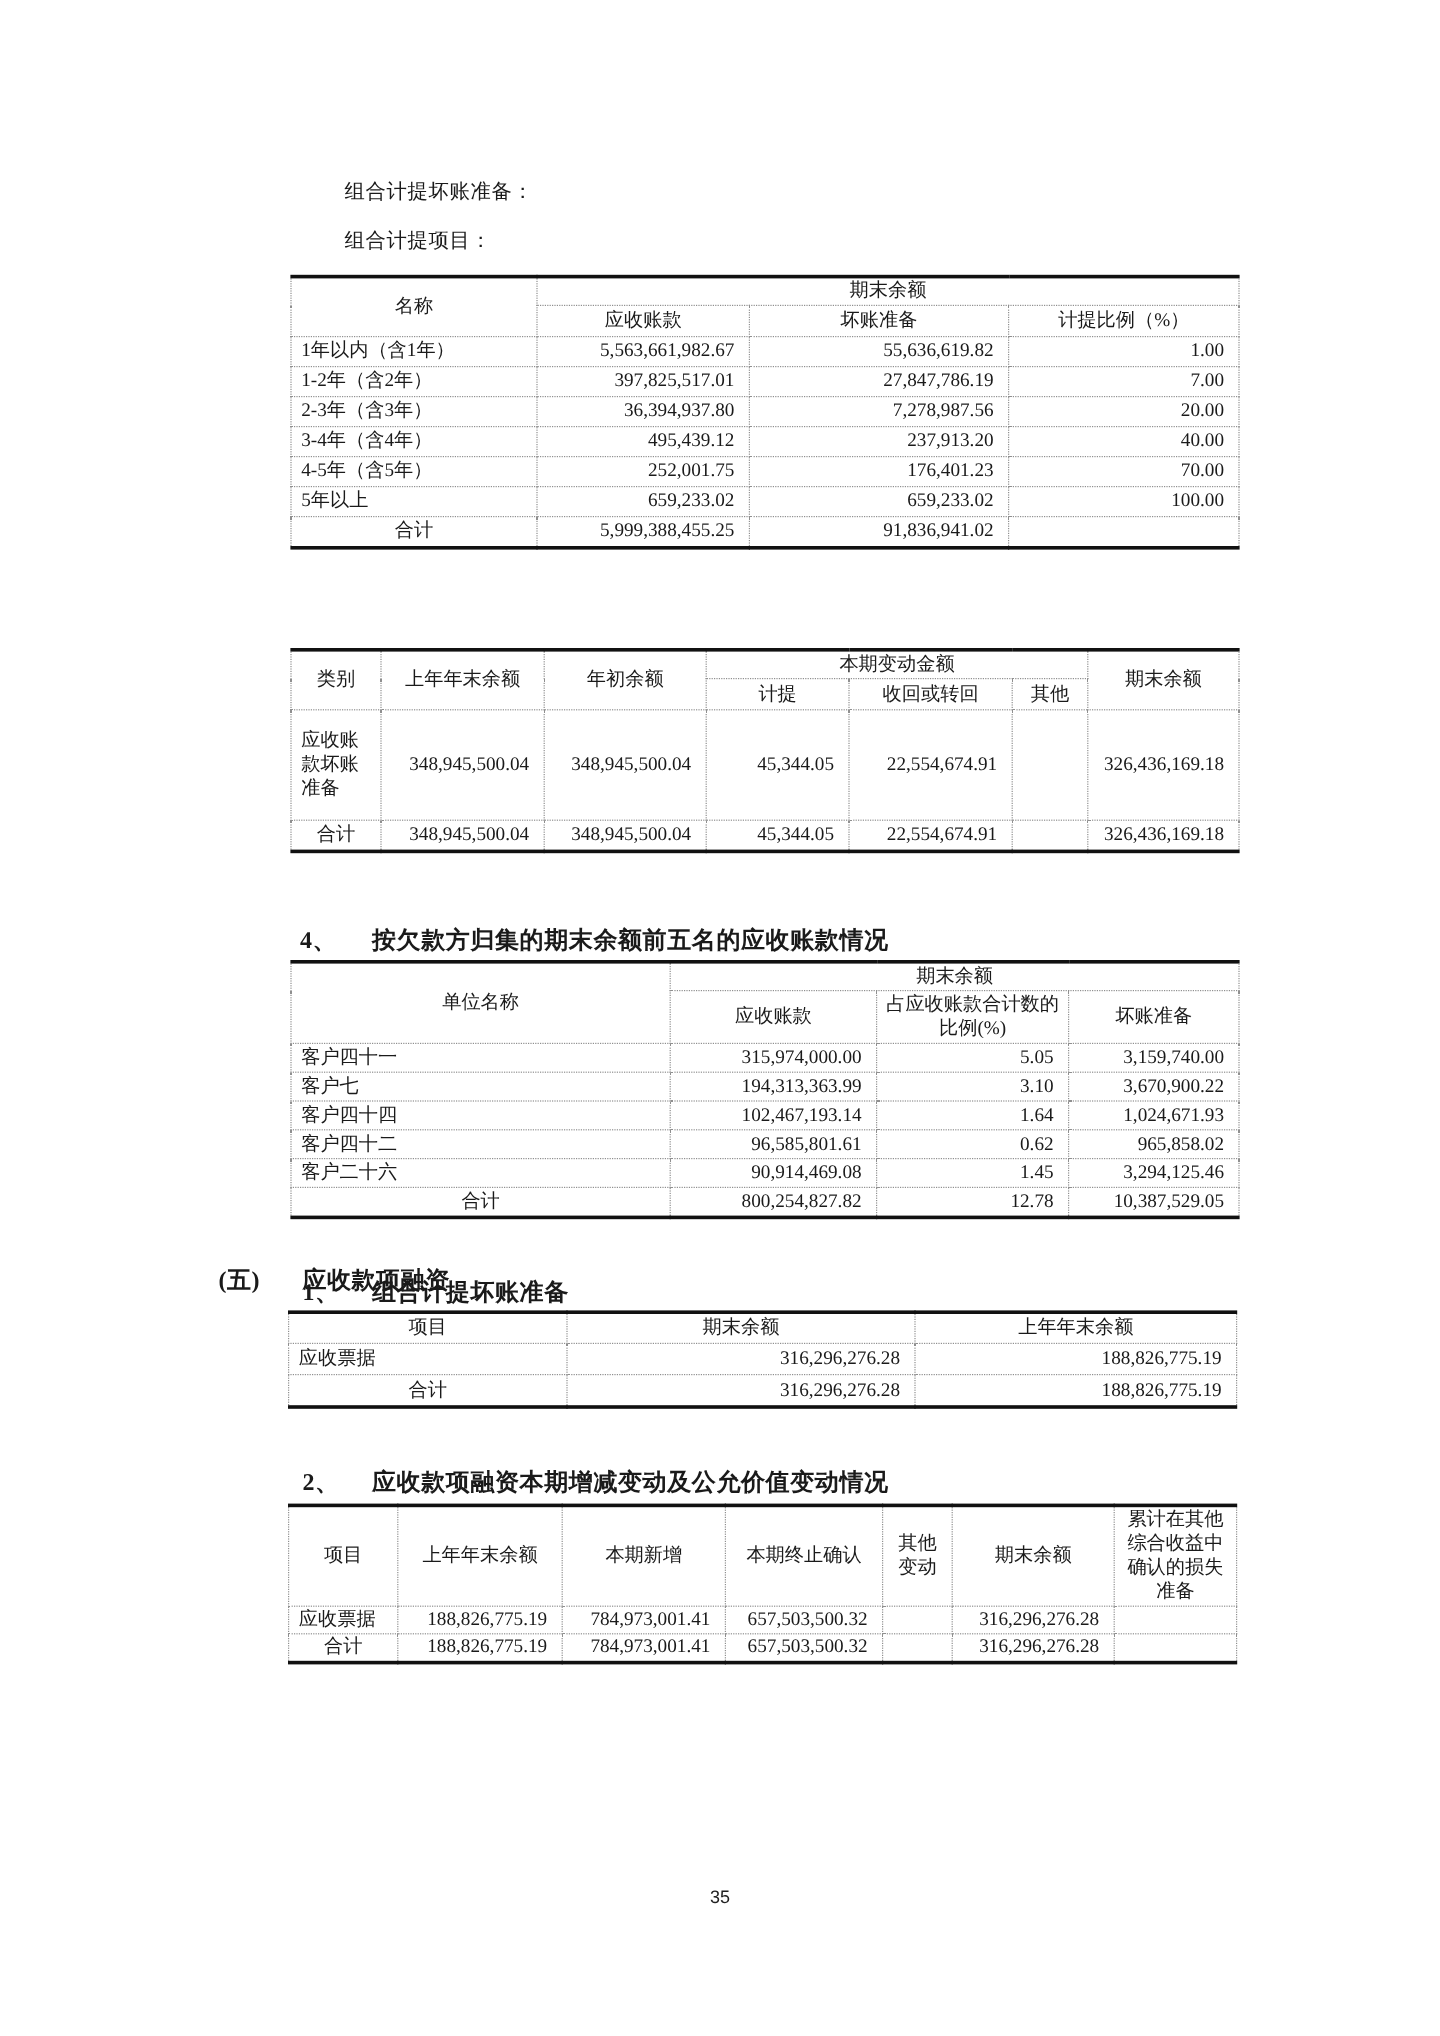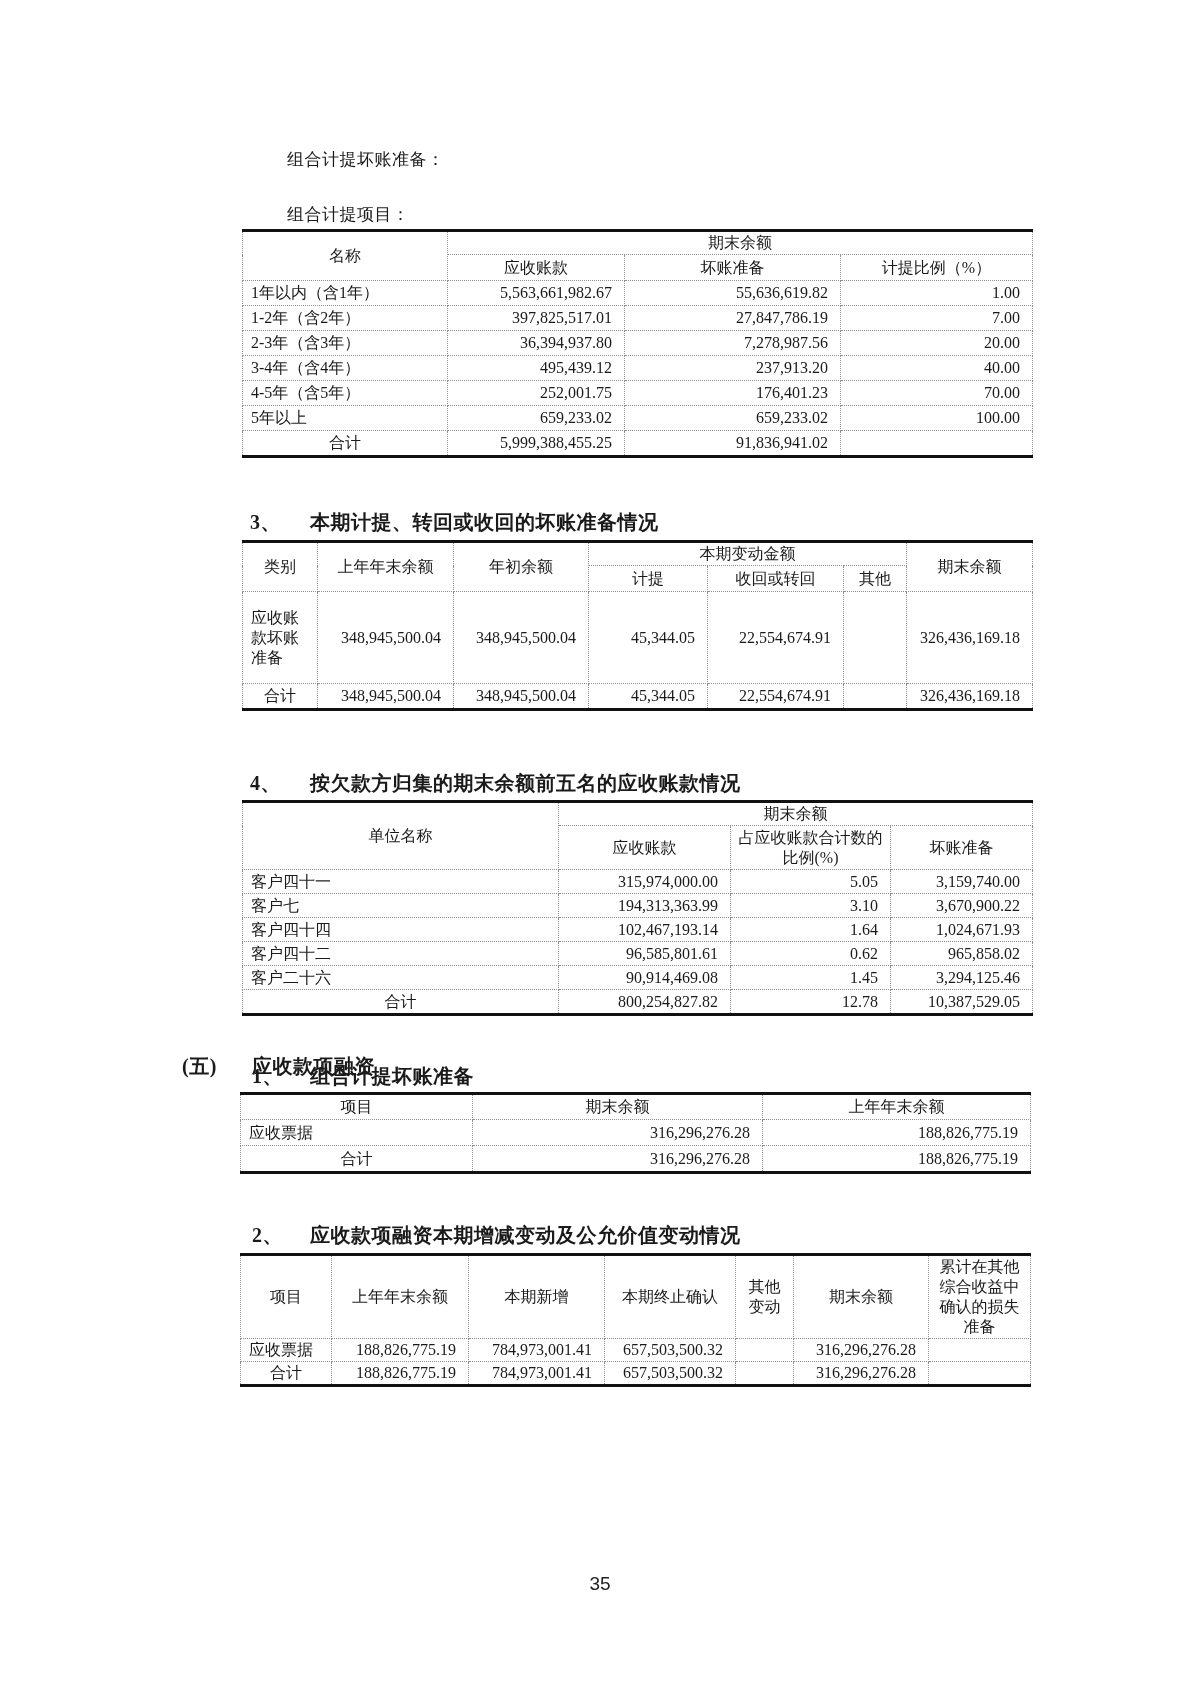--- a/index.html
+++ b/index.html
@@ -19,29 +19,29 @@
   .tbl th, .tbl td {
     border:1px dotted #8f8f8f; font-weight:normal; font-size:16px;
     line-height:1.25; padding:1px 6px; vertical-align:middle;
     overflow:hidden; word-break:break-all;
   }
   .tbl th { text-align:center; }
   .num { text-align:right; padding-right:12px !important; }
   .lbl { text-align:left;  padding-left:8px  !important; }
   .ctr { text-align:center; }
   .small { font-size:15px; }
-  .pageno { font-family:"Liberation Sans","DejaVu Sans",sans-serif; font-size:19px; color:#222; width:100%; text-align:center; }
+  .pageno { font-family:"Liberation Sans","DejaVu Sans",sans-serif; font-size:15px; color:#222; width:100%; text-align:center; }
 </style>
 </head>
 <body>
 
 <div class="page">
 
   <div class="abs intro" style="left:287px; top:148px;text-align:center;">组合计提坏账准备：</div>
-  <div class="abs intro" style="left:287px; top:203px;">组合计提项目：</div>
+  <div class="abs intro" style="left:287px; top:189px;">组合计提项目：</div>
 
   <div class="abs" style="left:242px; top:229px; width:790px;">
     <table class="tbl">
       <colgroup>
           <col style="width:205px">
           <col style="width:177px">
           <col style="width:216px">
           <col style="width:192px">
         </colgroup>
       <tbody>
@@ -93,23 +93,20 @@
       <tr style="height:26px">
         <td class="ctr">合计</td>
         <td class="num">5,999,388,455.25</td>
         <td class="num">91,836,941.02</td>
         <td class="num"></td>
       </tr>
     </tbody>
       </table>
   </div>
 
-  <div class="abs heading" style="left:250px; top:509px;">
-    <span class="no">3、</span><span>本期计提、转回或收回的坏账准备情况</span>
-  </div>
 
   <div class="abs" style="left:242px; top:540px; width:790px;">
     <table class="tbl">
       <colgroup>
           <col style="width:75px">
           <col style="width:136px">
           <col style="width:135px">
           <col style="width:119px">
           <col style="width:136px">
           <col style="width:63px">

